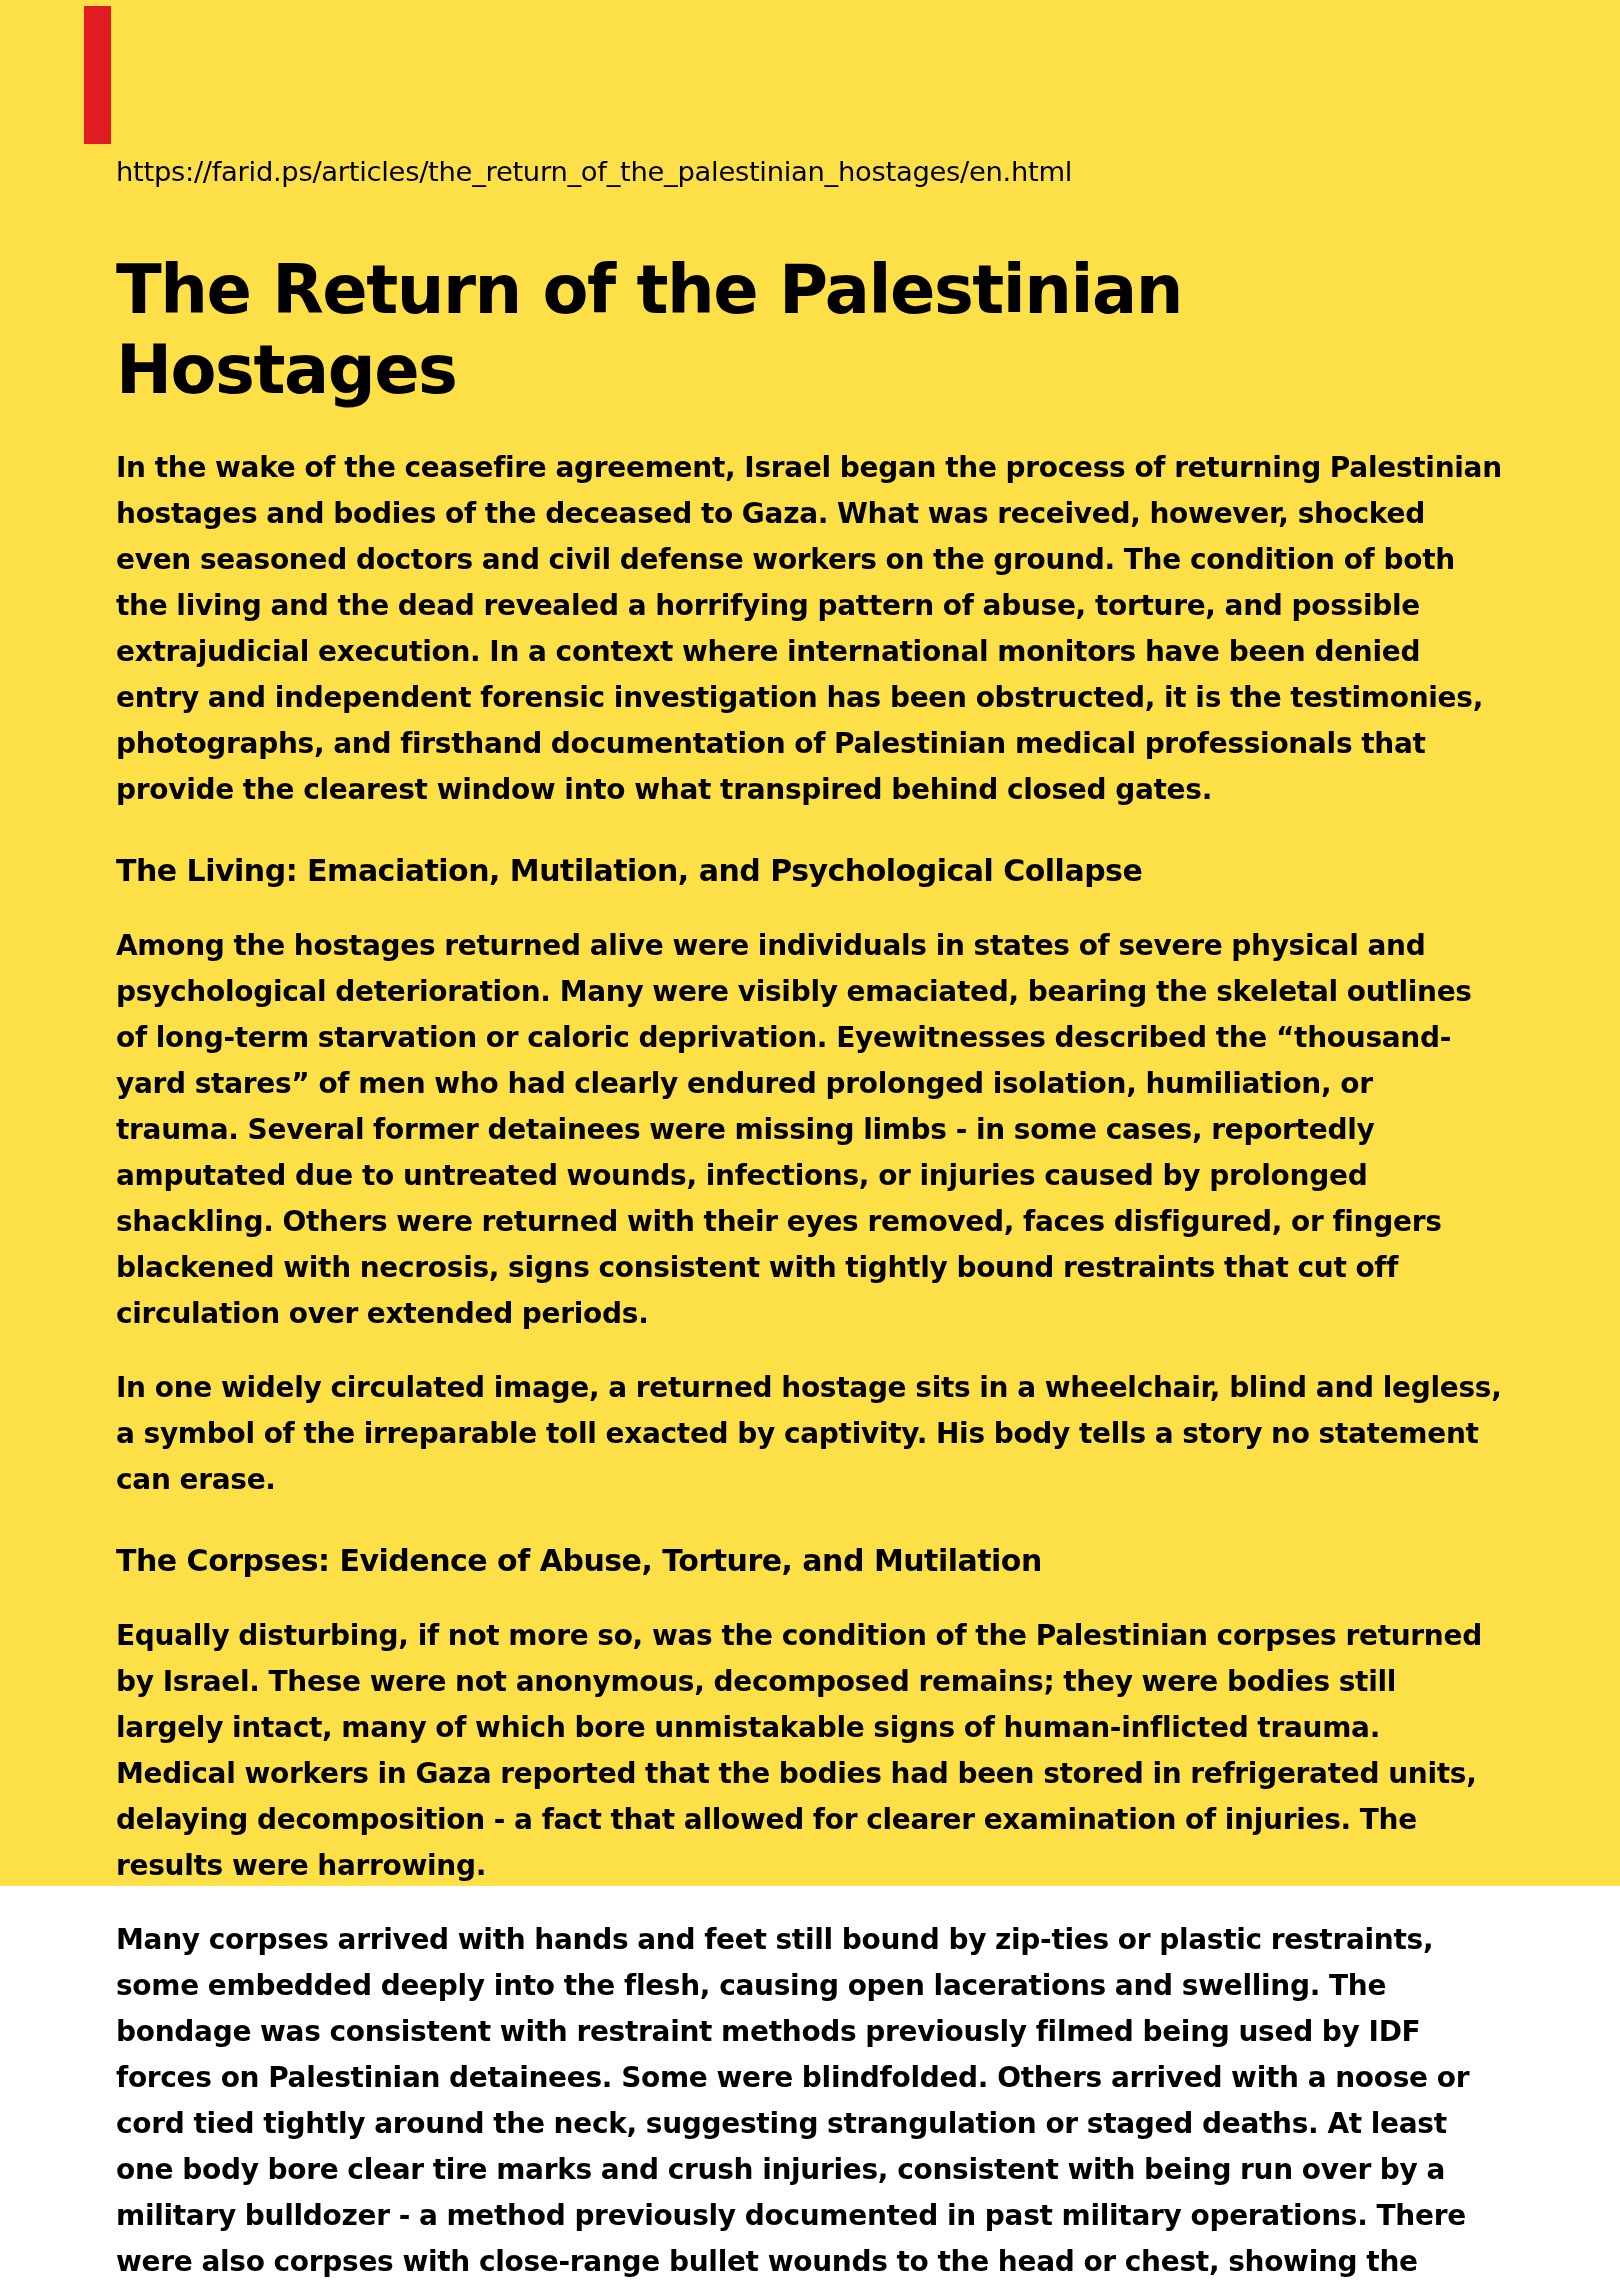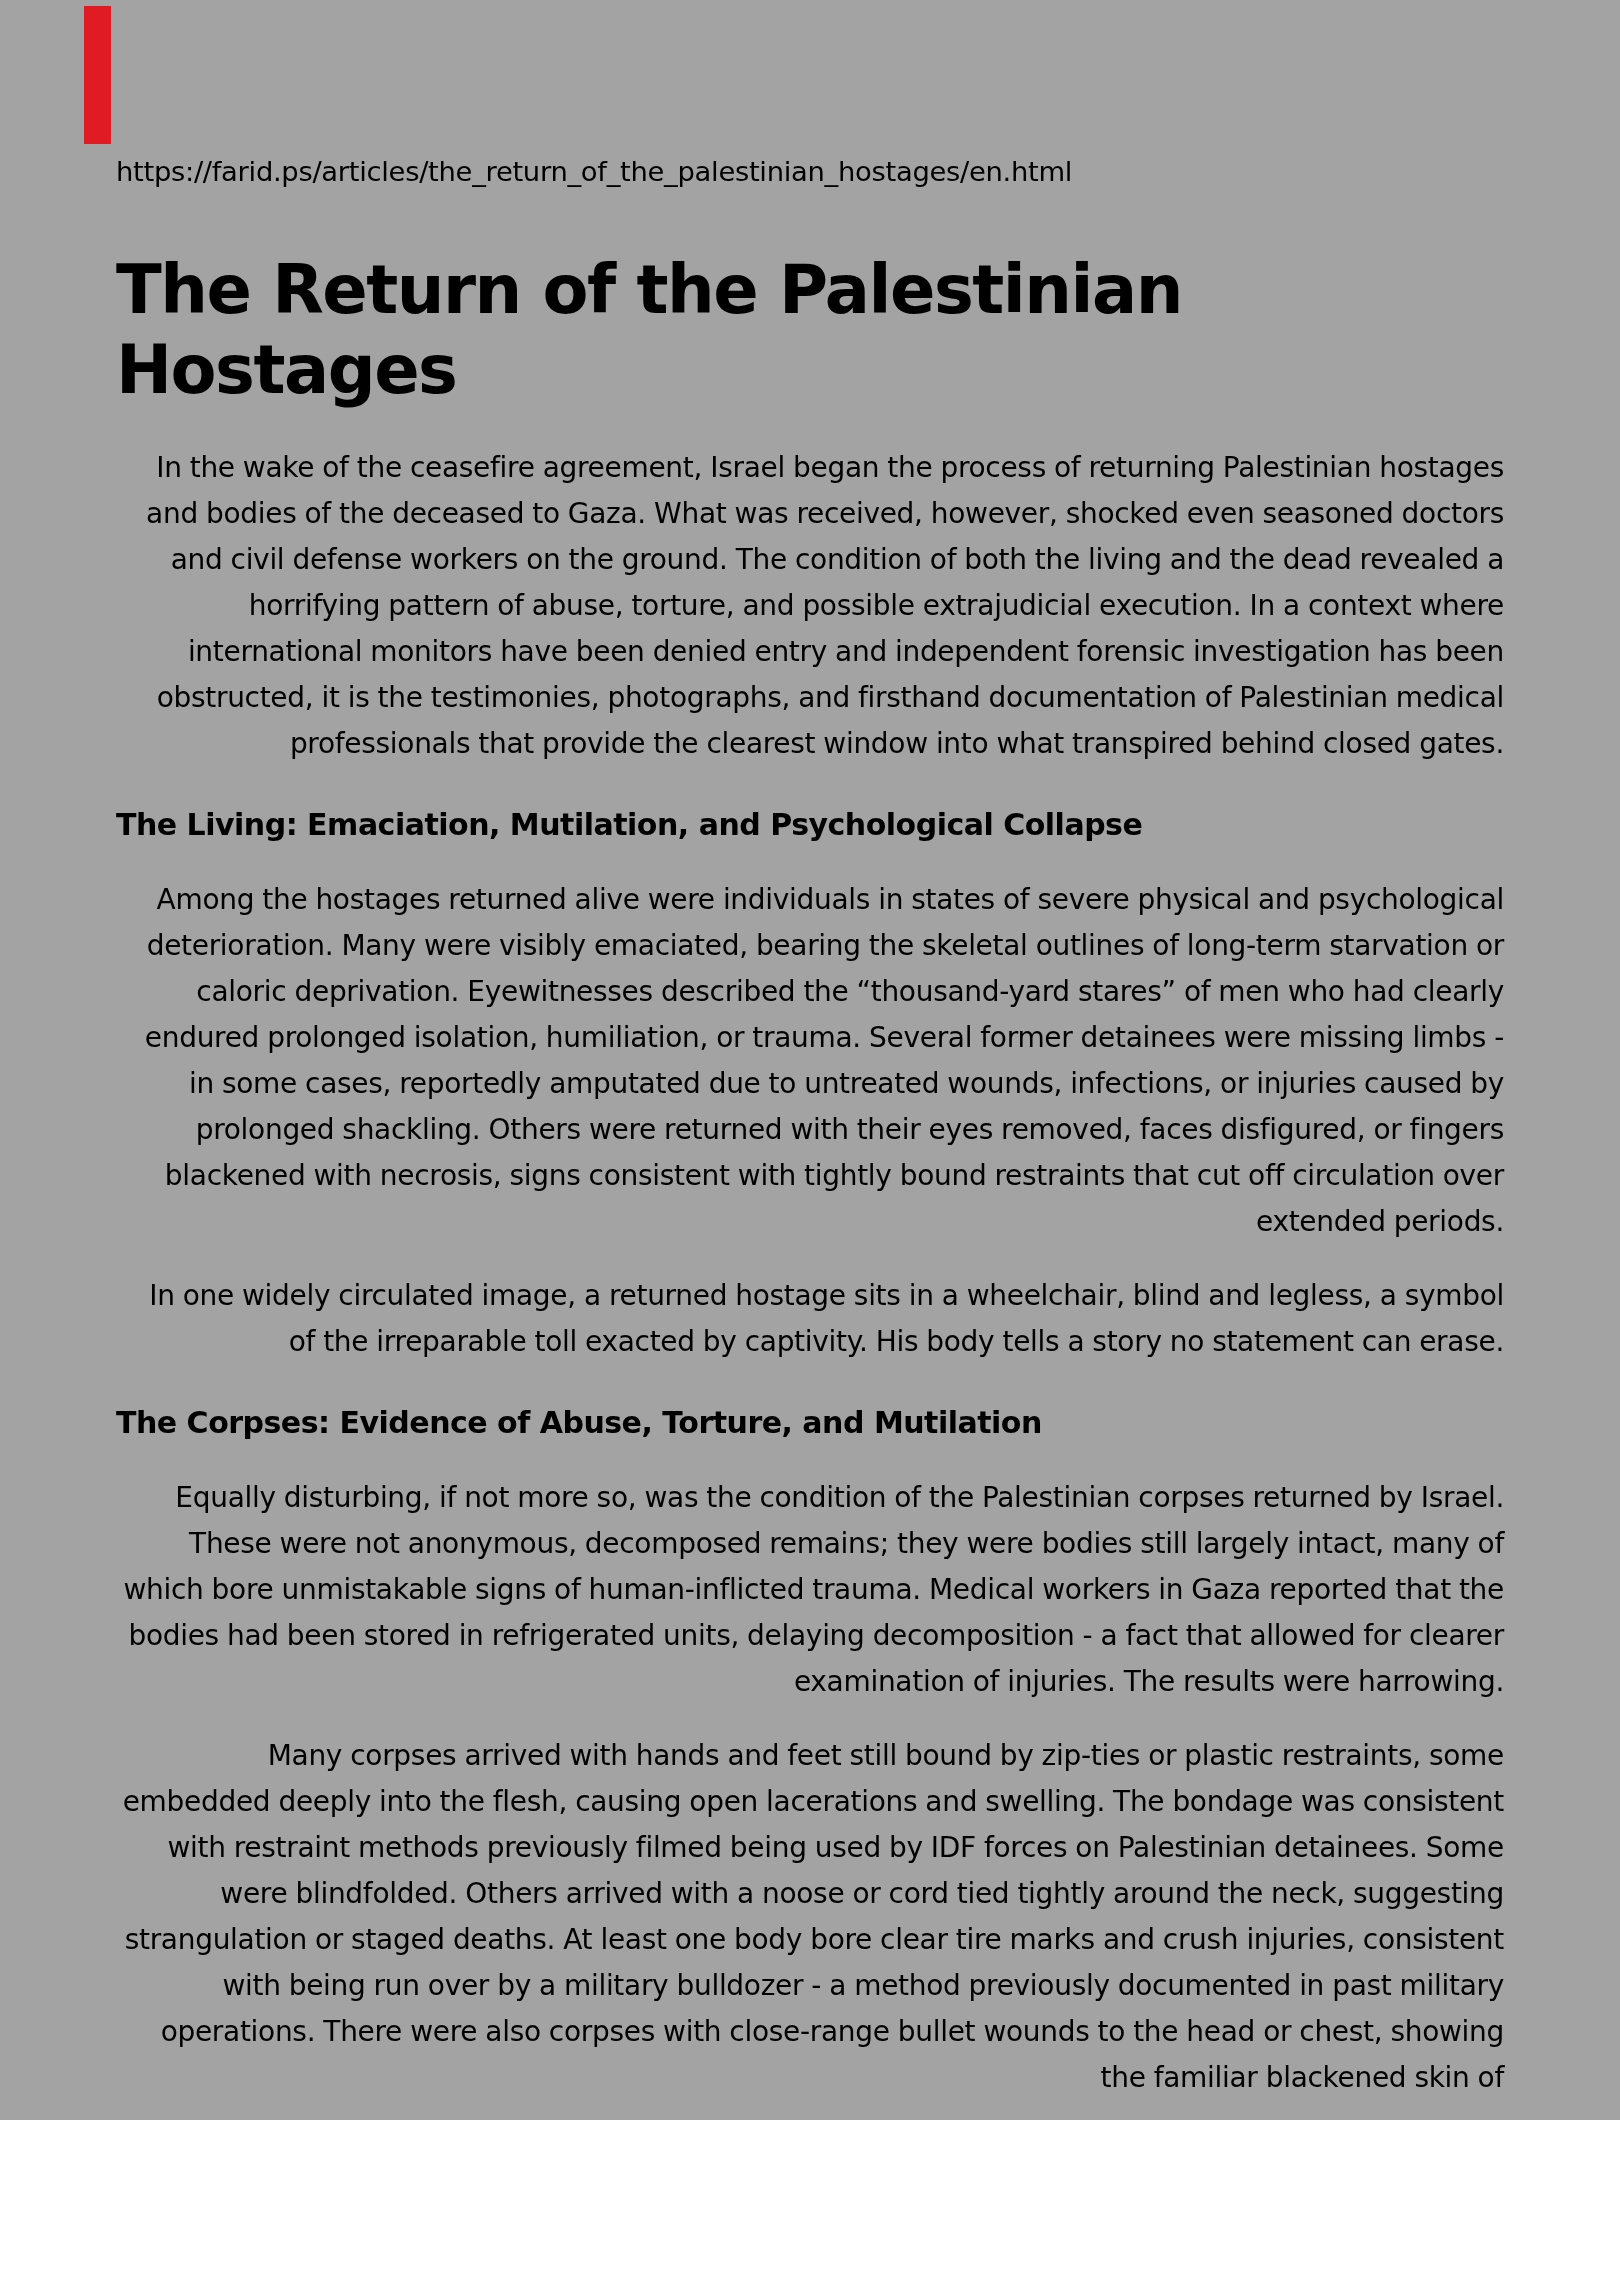--- a/index.html
+++ b/index.html
@@ -12,23 +12,23 @@
     width: 1620px;
     height: 2293px;
     overflow: hidden;
     position: relative;
     font-family: "DejaVu Sans", sans-serif;
     color: #000000;
   }
   .page {
     position: relative;
     width: 1620px;
-    height: 2120px;
+    height: 1886px;
     padding: 152px 116px 0 116px;
-    background: #a3a3a3;
+    background: #fde047;
   }
   .accent-bar {
     position: absolute;
     left: 84px;
     top: 5.9px;
     width: 27.4px;
     height: 138px;
     background: #e01b24; 
   }
   .url-line {
@@ -51,22 +51,23 @@
     font-weight: 700;
     letter-spacing: -0.5px;
     margin: 34px 0 28px 0;
   }
   p.body-para {
     font-size: 28px;
     line-height: 46px;
     letter-spacing: -0.3px;
     word-spacing: -0.5px;
     margin: 28px 0;
-    text-align: right;
+    text-align: left;
     hyphens: auto;
+    font-weight: bold;
     -webkit-hyphens: auto;
   }
 </style>
 </head>
 <body>
 
 <div class="page">
 
   <div class="accent-bar" data-bind-style="background:page.accent_bar_color" style="background: rgb(224, 27, 36);"></div>
 

